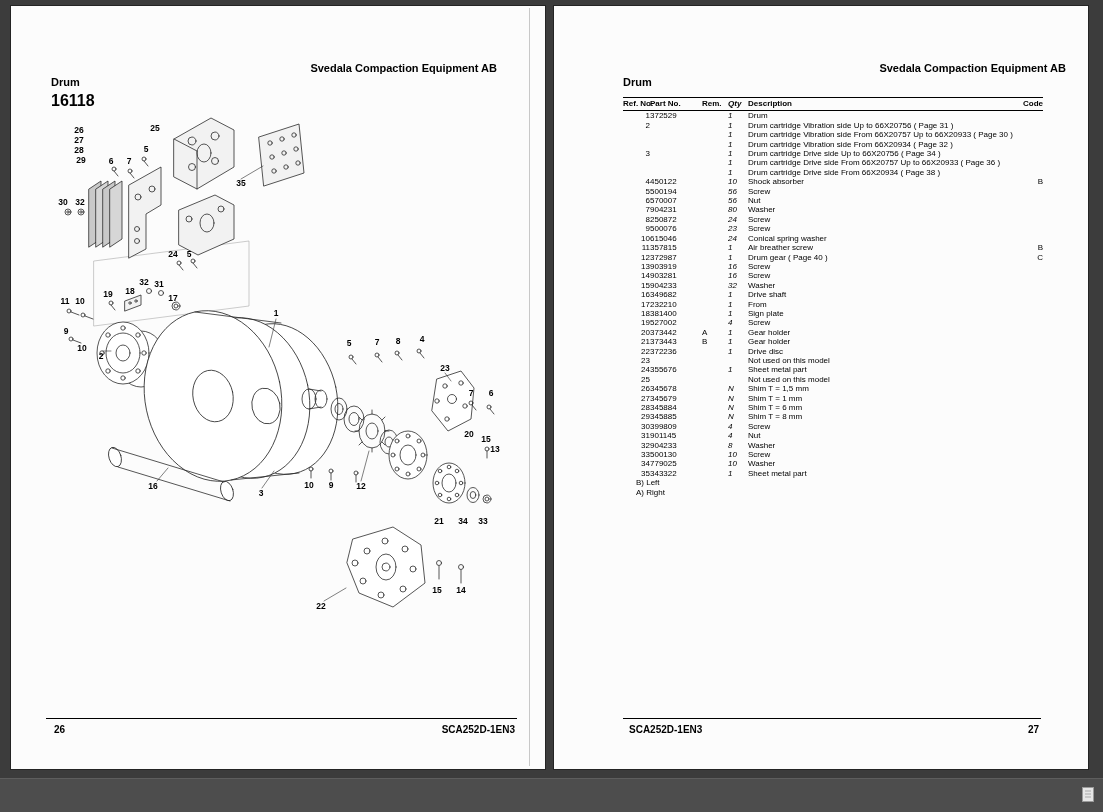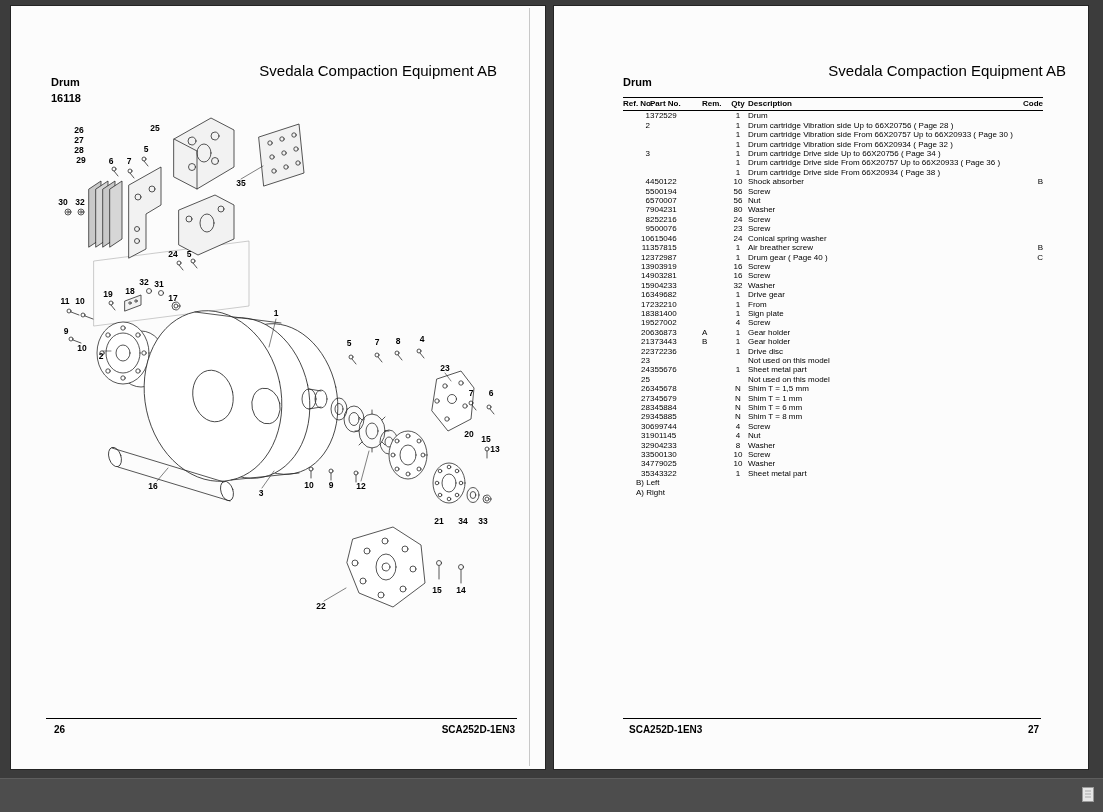--- a/index.html
+++ b/index.html
@@ -9,28 +9,28 @@
     font-family:"Liberation Sans", sans-serif;
     -webkit-font-smoothing:antialiased;
   }
   .page{
     position:absolute;top:5px;width:536px;height:765px;
     background:#fcfcfc;border:1px solid #242424;box-sizing:border-box;color:#000;
   }
   .page-left{left:10px;}
   .page-right{left:553px;}
 
-  .company-header{position:absolute;top:56px;font-weight:normal;font-size:15px;white-space:nowrap;}
+  .company-header{position:absolute;top:56px;font-weight:bold;font-size:11px;white-space:nowrap;}
   .page-left .company-header{right:48px;}
   .page-right .company-header{right:22px;}
 
   .sec-title{position:absolute;font-weight:bold;font-size:11px;}
   .page-left .sec-title{left:40px;top:70px;}
   .page-right .sec-title{left:69px;top:70px;}
-  .fig-num{position:absolute;left:40px;top:86px;font-weight:bold;font-size:11px;}
+  .fig-num{position:absolute;left:40px;top:86px;font-weight:bold;font-size:16px;}
 
   .fold-line{position:absolute;top:2px;right:15px;width:1px;height:758px;background:#c8c8c8;}
 
   
   .diagram{position:absolute;left:30px;top:105px;width:500px;height:640px;}
   .diagram svg{position:absolute;left:0;top:0;}
   .callout-layer{position:absolute;left:0;top:0;width:100%;height:100%;}
   .callout{
     position:absolute;transform:translate(-50%,-50%);
     font-size:8.5px;font-weight:bold;color:#000;line-height:1;
@@ -49,21 +49,21 @@
   table.parts{border-collapse:collapse;table-layout:fixed;width:420px;}
   table.parts td{font-size:8px;line-height:9.4px;padding:0;white-space:nowrap;overflow:visible;vertical-align:top;}
   table.parts thead td{
     font-weight:bold;border-top:1px solid #000;border-bottom:1px solid #000;
     padding-top:1px;padding-bottom:2px;
   }
   td.c0{text-align:right;}
   thead td.c0{text-align:left;}
   td.c1{padding-left:19px;}
   td.c2{padding-left:6px;}
-  td.c3{text-align:center;}
+  td.c3{text-align:left;font-style:italic;}
   td.c4{padding-left:6px;}
   td.c5{text-align:right;}
   .footnote{font-size:8px;line-height:9.4px;padding-left:13px;font-weight:normal;}
 
   
   .toolbar{
     position:absolute;left:0;top:778px;width:1103px;height:34px;
     background:#4d4d4d;border-top:1px solid #5e5e5e;box-sizing:border-box;
   }
   .nav-cluster{position:absolute;left:346px;top:0;height:34px;display:flex;align-items:center;gap:10px;margin-top:44px;}
@@ -384,21 +384,21 @@
             <td class="c2"></td>
             <td class="c3">1</td>
             <td class="c4">Drum</td>
             <td class="c5"></td>
           </tr>
           <tr>
             <td class="c0">2</td>
             <td class="c1"></td>
             <td class="c2"></td>
             <td class="c3">1</td>
-            <td class="c4">Drum cartridge Vibration side Up to 66X20756 ( Page 28 )</td>
+            <td class="c4">Drum cartridge Vibration side Up to 66X20756 ( Page 31 )</td>
             <td class="c5"></td>
           </tr>
           <tr>
             <td class="c0"></td>
             <td class="c1"></td>
             <td class="c2"></td>
             <td class="c3">1</td>
             <td class="c4">Drum cartridge Vibration side From 66X20757 Up to 66X20933 ( Page 30 )</td>
             <td class="c5"></td>
           </tr>
@@ -461,21 +461,21 @@
           <tr>
             <td class="c0">7</td>
             <td class="c1">904231</td>
             <td class="c2"></td>
             <td class="c3">80</td>
             <td class="c4">Washer</td>
             <td class="c5"></td>
           </tr>
           <tr>
             <td class="c0">8</td>
-            <td class="c1">252216</td>
+            <td class="c1">250872</td>
             <td class="c2"></td>
             <td class="c3">24</td>
             <td class="c4">Screw</td>
             <td class="c5"></td>
           </tr>
           <tr>
             <td class="c0">9</td>
             <td class="c1">500076</td>
             <td class="c2"></td>
             <td class="c3">23</td>
@@ -528,21 +528,21 @@
             <td class="c2"></td>
             <td class="c3">32</td>
             <td class="c4">Washer</td>
             <td class="c5"></td>
           </tr>
           <tr>
             <td class="c0">16</td>
             <td class="c1">349682</td>
             <td class="c2"></td>
             <td class="c3">1</td>
-            <td class="c4">Drive gear</td>
+            <td class="c4">Drive shaft</td>
             <td class="c5"></td>
           </tr>
           <tr>
             <td class="c0">17</td>
             <td class="c1">232210</td>
             <td class="c2"></td>
             <td class="c3">1</td>
             <td class="c4">From</td>
             <td class="c5"></td>
           </tr>
@@ -557,21 +557,21 @@
           <tr>
             <td class="c0">19</td>
             <td class="c1">527002</td>
             <td class="c2"></td>
             <td class="c3">4</td>
             <td class="c4">Screw</td>
             <td class="c5"></td>
           </tr>
           <tr>
             <td class="c0">20</td>
-            <td class="c1">636873</td>
+            <td class="c1">373442</td>
             <td class="c2">A</td>
             <td class="c3">1</td>
             <td class="c4">Gear holder</td>
             <td class="c5"></td>
           </tr>
           <tr>
             <td class="c0">21</td>
             <td class="c1">373443</td>
             <td class="c2">B</td>
             <td class="c3">1</td>
@@ -637,21 +637,21 @@
           <tr>
             <td class="c0">29</td>
             <td class="c1">345885</td>
             <td class="c2"></td>
             <td class="c3">N</td>
             <td class="c4">Shim T = 8 mm</td>
             <td class="c5"></td>
           </tr>
           <tr>
             <td class="c0">30</td>
-            <td class="c1">699744</td>
+            <td class="c1">399809</td>
             <td class="c2"></td>
             <td class="c3">4</td>
             <td class="c4">Screw</td>
             <td class="c5"></td>
           </tr>
           <tr>
             <td class="c0">31</td>
             <td class="c1">901145</td>
             <td class="c2"></td>
             <td class="c3">4</td>

